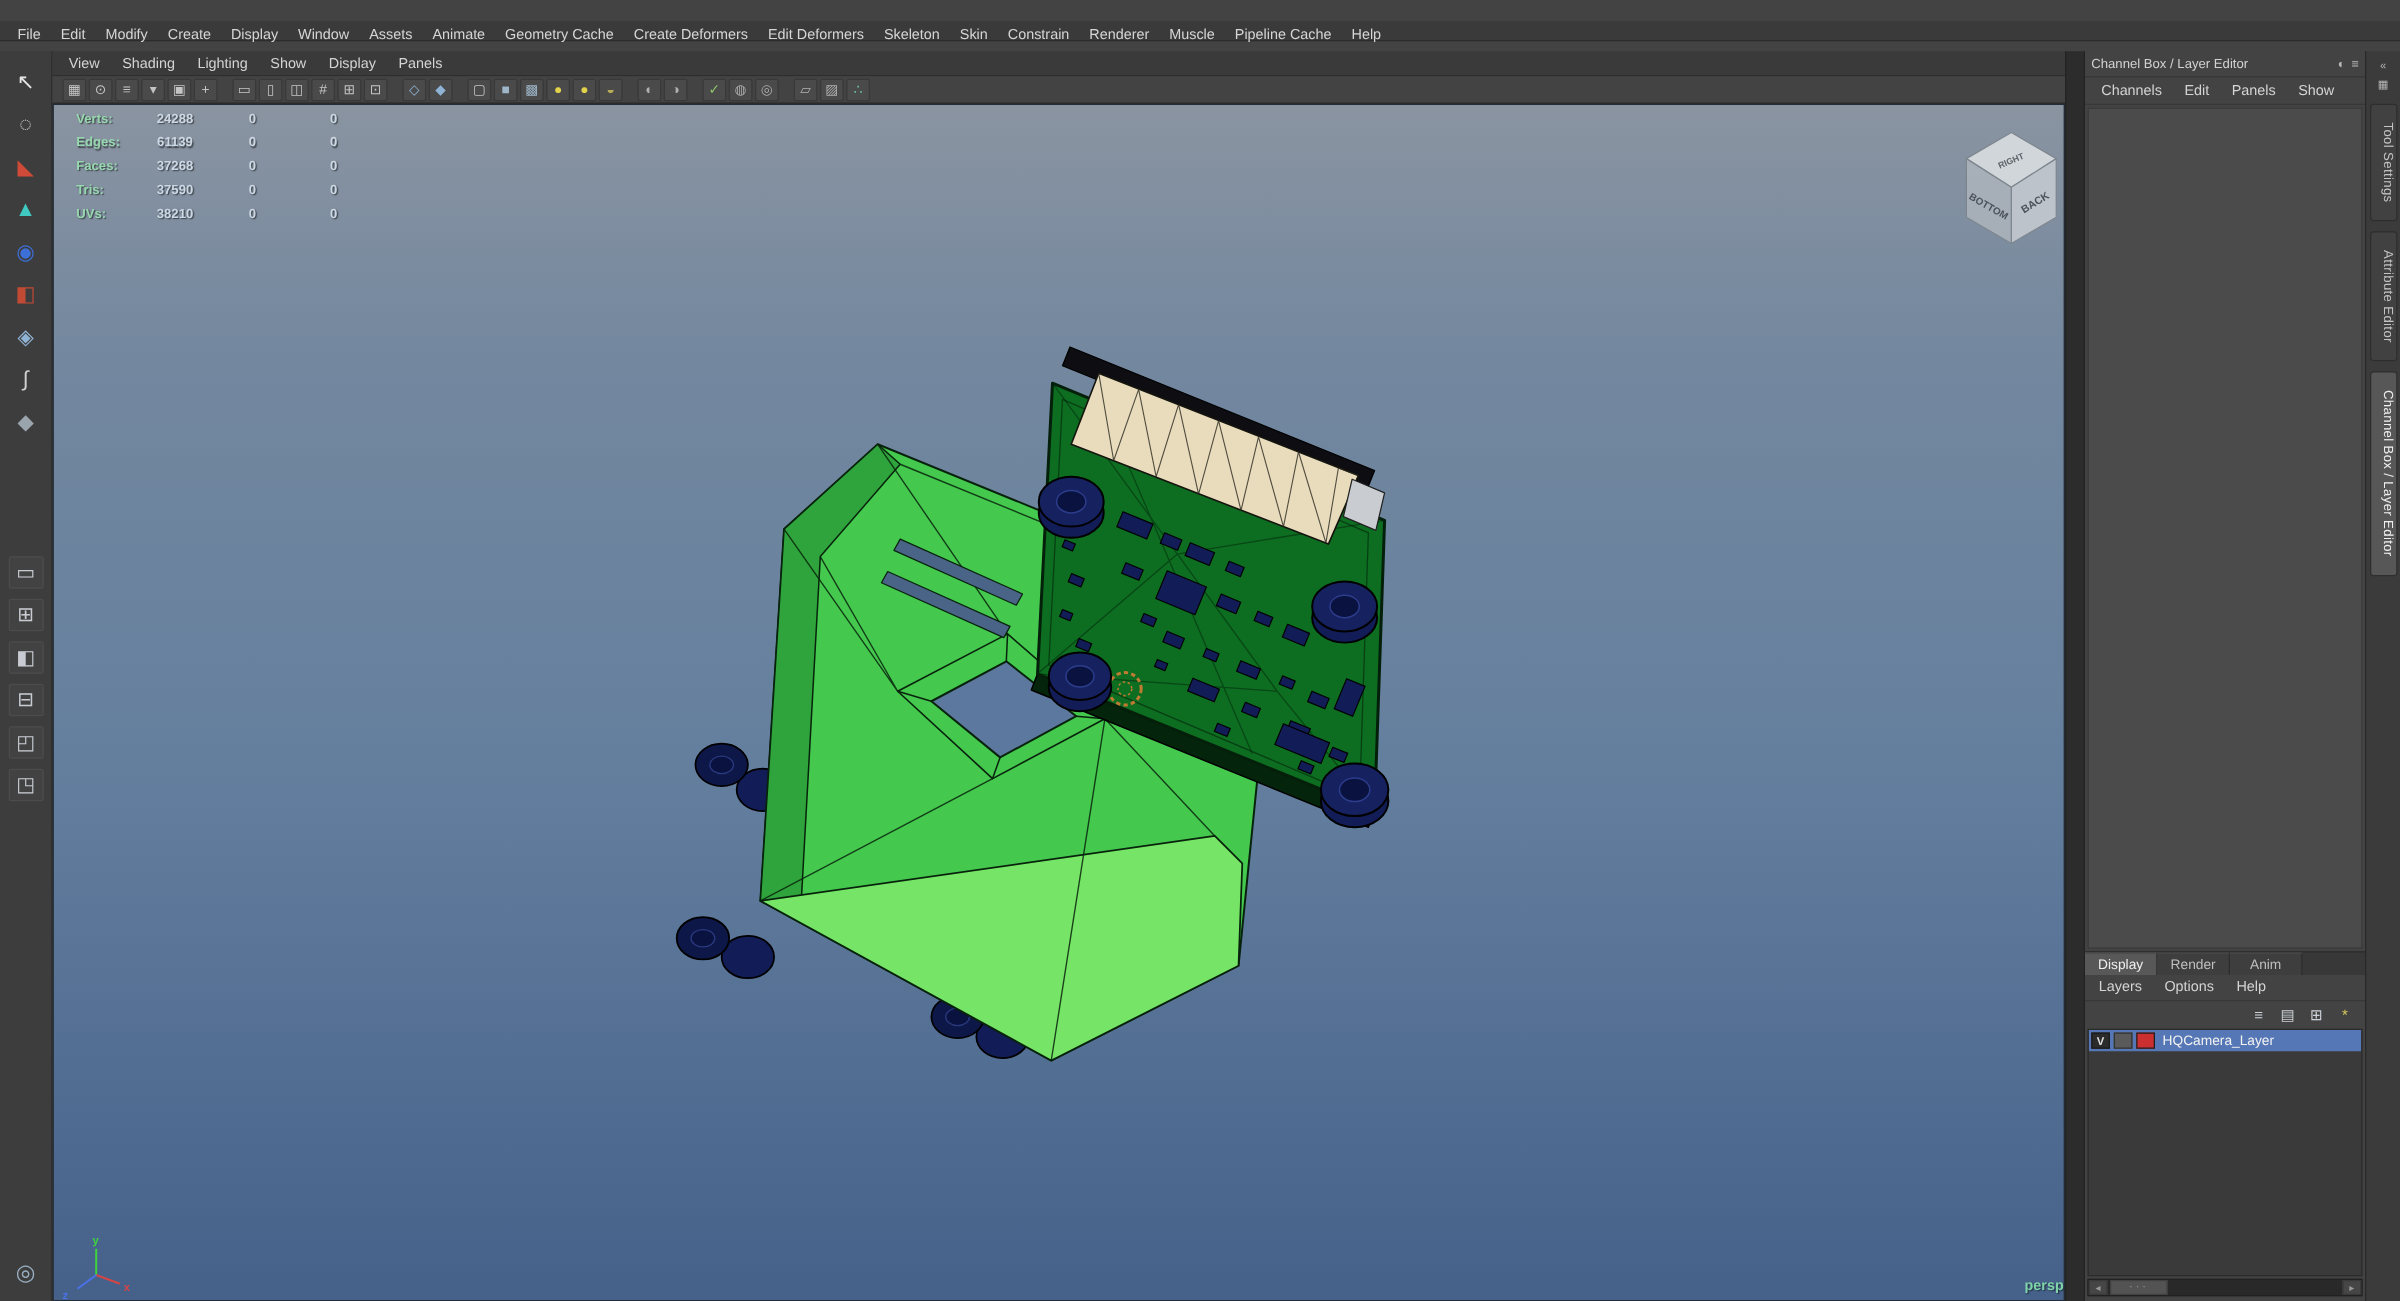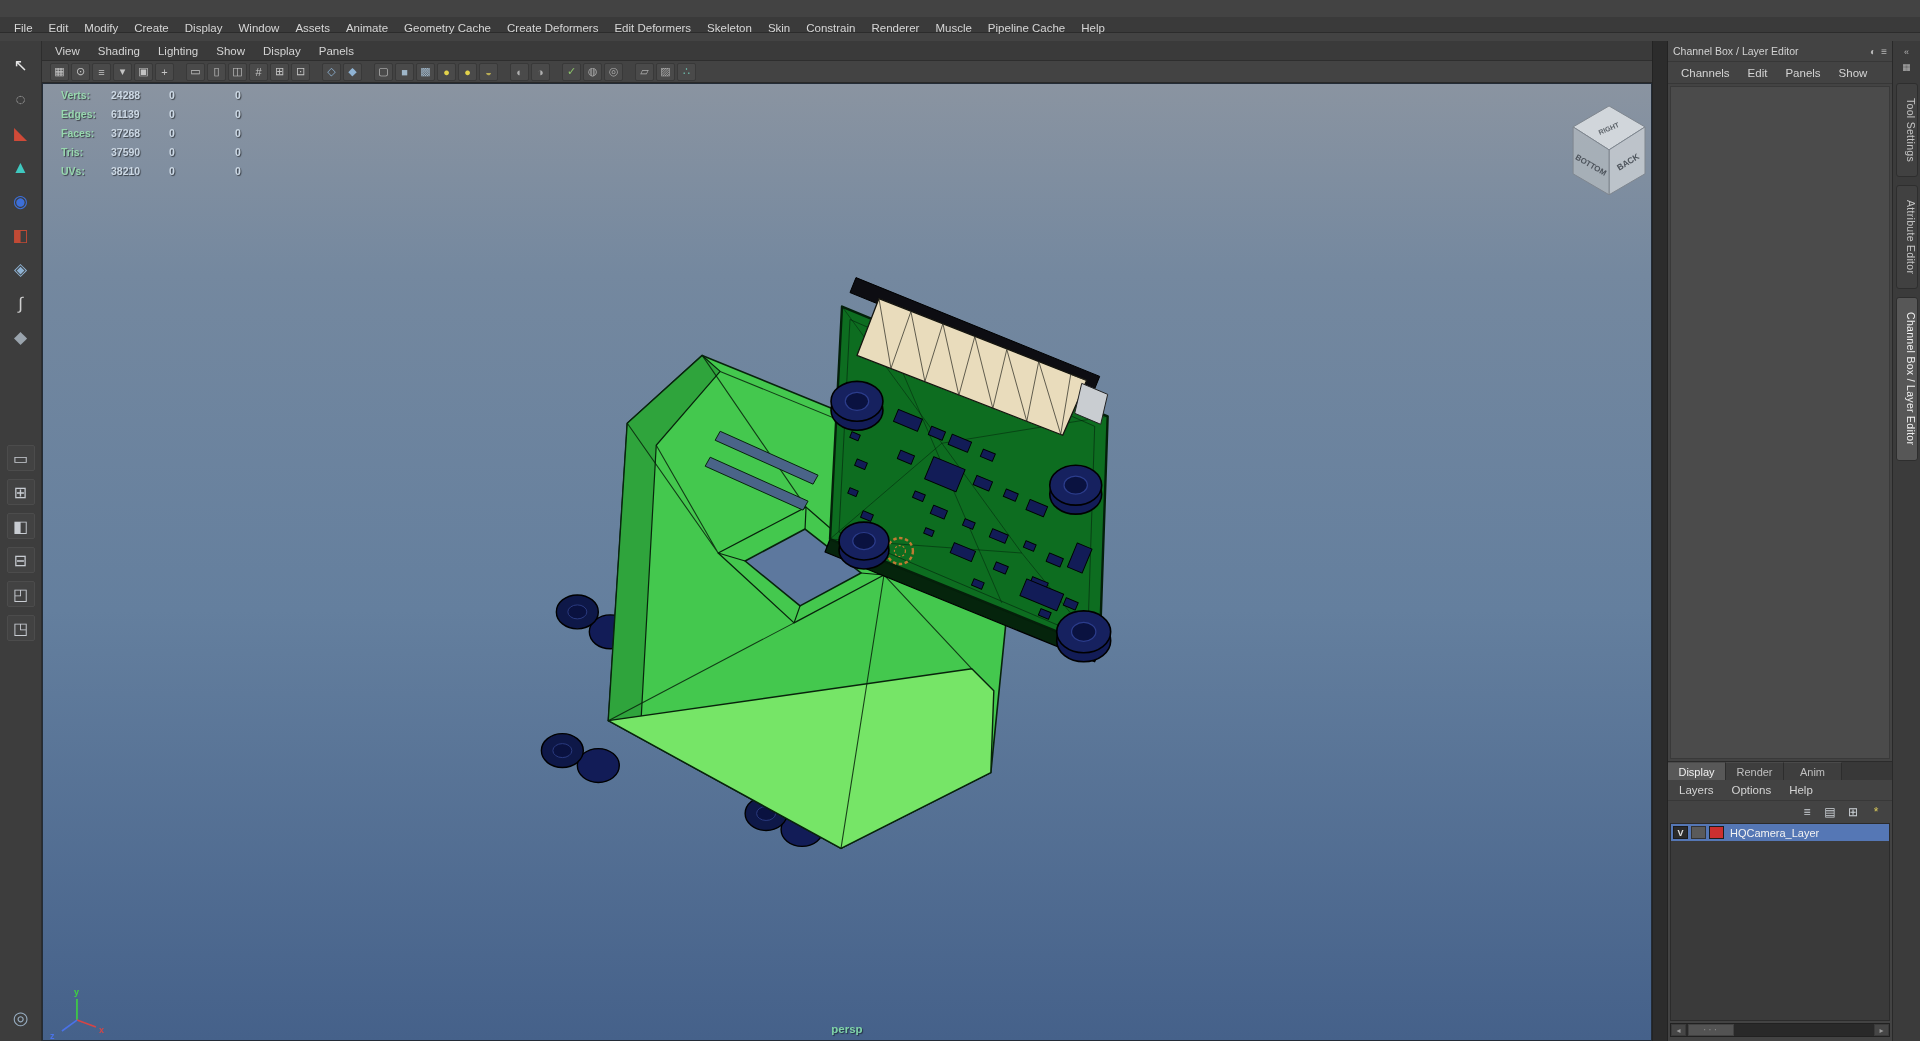--- a/index.html
+++ b/index.html
@@ -32,22 +32,22 @@
   .panel-menu-item{padding:0 9px;font-size:11.5px;color:#d4d4d4}
   .panel-toolbar{height:22px;background:var(--chrome,#434343);display:flex;align-items:center;padding-left:8px;gap:2px;border-bottom:1px solid #292929;flex:0 0 auto}
   .pt-icon{width:19px;height:18px;font-size:11px;display:flex;align-items:center;justify-content:center;color:#c9c9c9;background:#4a4a4a;border:1px solid #393939;border-radius:2px;flex:0 0 auto}
   .pt-icon.group_end{margin-right:10px}
   .viewport{flex:1;position:relative;overflow:hidden;border:1px solid #232c37;
     background:linear-gradient(180deg,var(--vp-top,#8a94a1) 0%,#74889f 20%,var(--vp-mid,#647f9e) 55%,var(--vp-bottom,#45618a) 100%)}
   svg.scene{position:absolute;inset:0;width:100%;height:100%;display:block}
 
   .hud{position:absolute;left:18px;top:5px;display:grid;grid-template-columns:50px 58px 66px 64px;row-gap:7px;font-size:10.5px;font-weight:bold;text-shadow:1px 1px 1px rgba(0,0,0,.55)}
   .hud .lbl{color:var(--hud-label,#97d7ae)}
-  .hud .val{color:var(--hud-value,#ccd8e4);text-align:left}
-  .camera-label{position:absolute;bottom:5px;left:0;right:0;text-align:center;color:var(--camera-label,#7fd3a8);font-size:11.5px;font-weight:bold;text-shadow:1px 1px 1px rgba(0,0,0,.5)}
+  .hud .val{color:var(--hud-value,#ccd8e4);text-align:center}
+  .camera-label{position:absolute;bottom:5px;left:0;right:0;text-align:right;color:var(--camera-label,#7fd3a8);font-size:11.5px;font-weight:bold;text-shadow:1px 1px 1px rgba(0,0,0,.5)}
 
   
   .pane-divider{position:absolute;left:1652px;top:41px;width:16px;bottom:0;background:#2c2c2c;border-left:1px solid #232323;border-right:1px solid #232323}
 
   
   .right-panel{position:absolute;left:1668px;top:41px;width:224px;bottom:0;background:var(--chrome,#434343);display:flex;flex-direction:column}
   .rp-header{height:21px;display:flex;align-items:center;padding:0 5px;font-size:10.5px;color:#d2d2d2;border-bottom:1px solid #373737;flex:0 0 auto}
   .rp-header .hdr-title{white-space:nowrap;overflow:hidden}
   .rp-header-icons{margin-left:auto;display:flex;gap:5px}
   .hdr-icon{font-size:10px;color:#b8b8b8}

